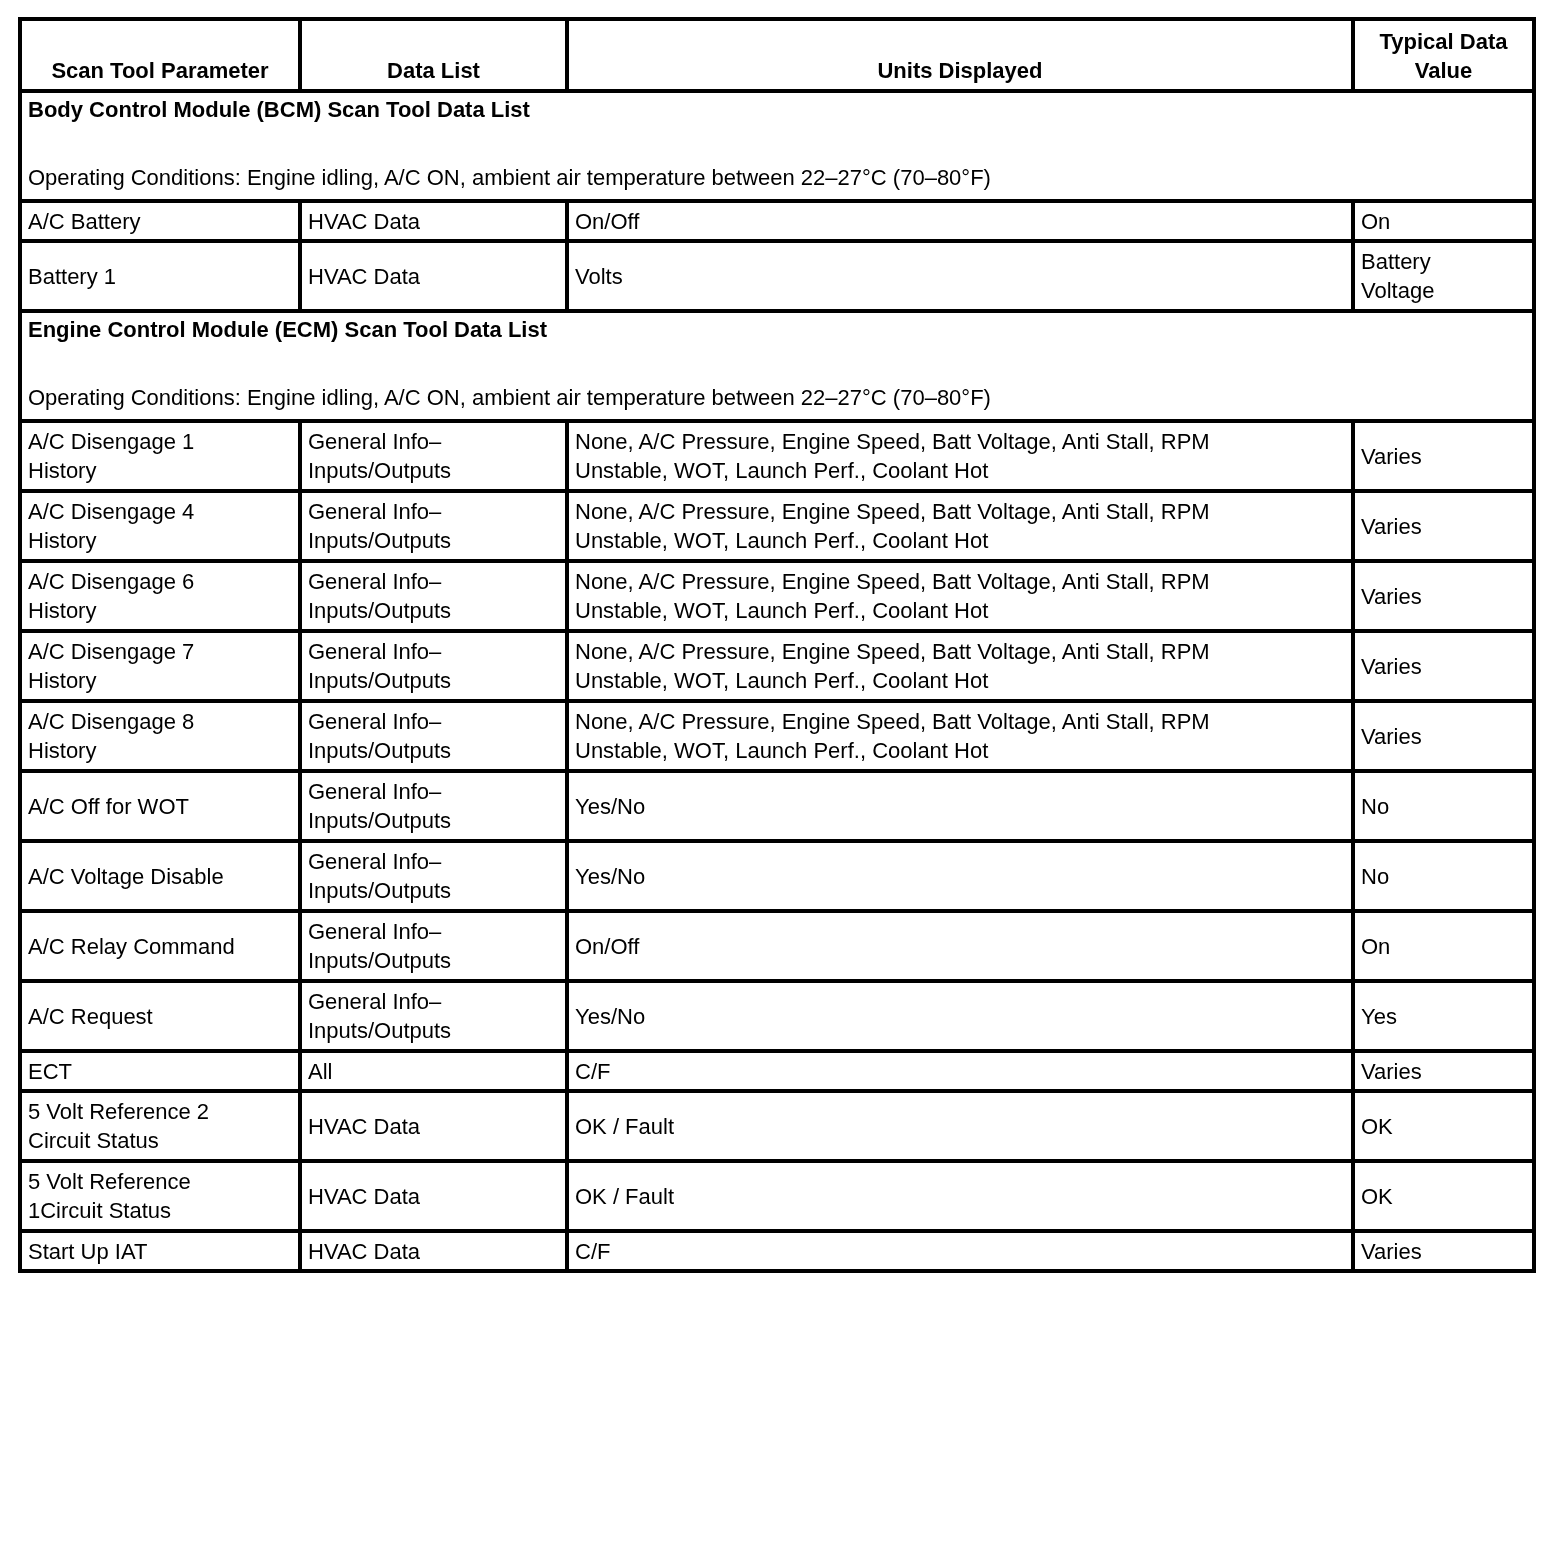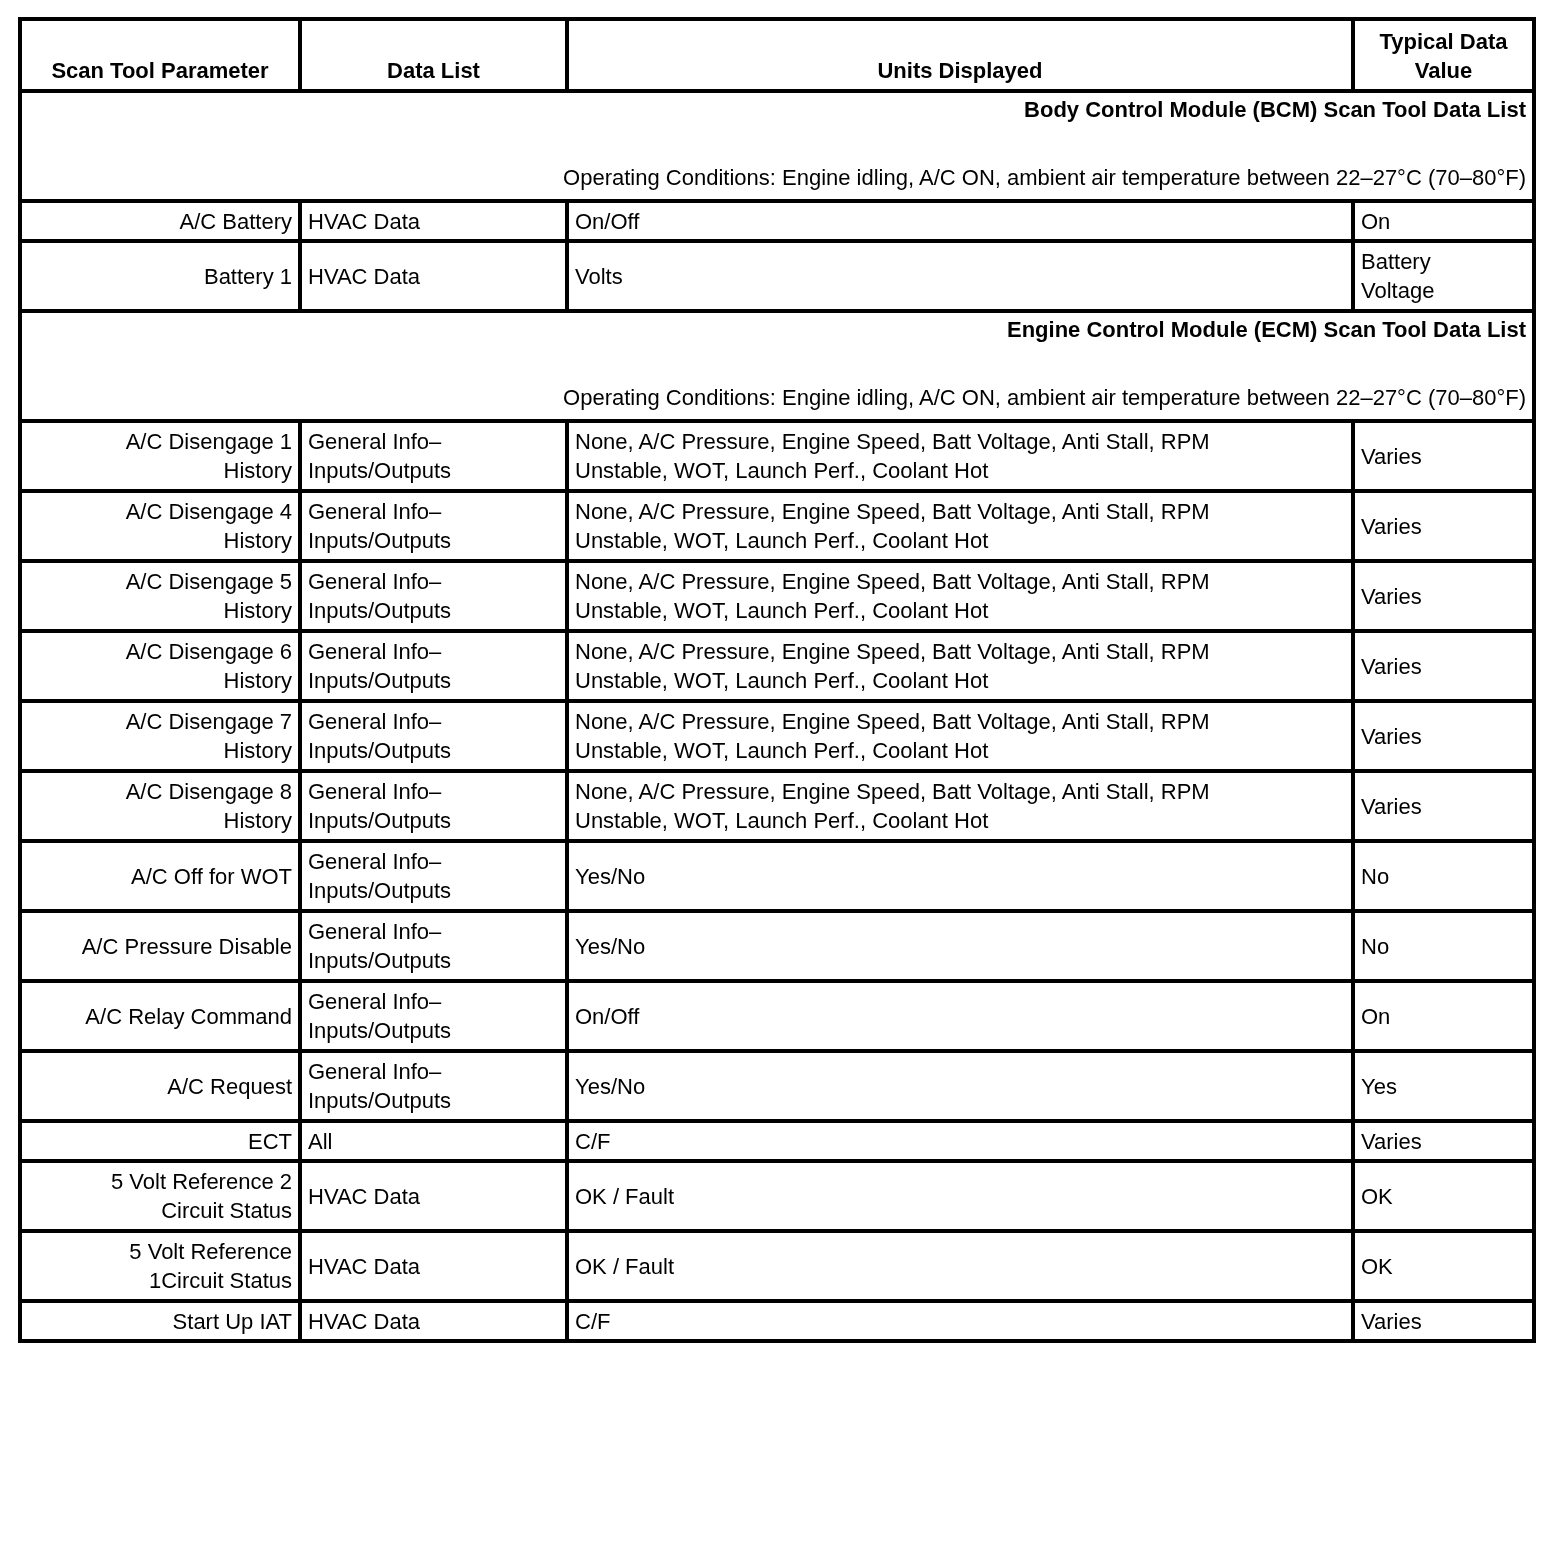--- a/index.html
+++ b/index.html
@@ -21,21 +21,21 @@
   col.c2 { width: 267px; }
   col.c3 { width: 786px; }
   col.c4 { width: 181px; }
   th { font-weight: bold; text-align: center; vertical-align: bottom !important; padding-bottom: 4px !important; }
   th.c1 { text-align: center; }
   tr.hdr { height: 72px; }
   tr.section td { height: 100px; vertical-align: top; padding-top: 2px; padding-bottom: 4px; }
   .section-title { font-weight: bold; display: block; }
   .section-gap { display: block; height: 39px; }
   .section-cond { display: block; }
-  td.left { text-align: right; padding-left: 4px; margin-top: 48px; }
+  td.left { text-align: left; padding-left: 4px; margin-top: 48px; }
   td.center { text-align: left; }
   tr.r1 { height: 40px; }
   tr.r2 { height: 70px; }
   .ml { white-space: pre-line; }
 </style>
 </head>
 <body>
 
 <table class="scan">
   <colgroup>
@@ -93,29 +93,20 @@
       <tr class="r2">
         <td class="left ml">A/C Disengage 4
 History</td>
         <td class="center ml">General Info–
 Inputs/Outputs</td>
         <td class="center ml">None, A/C Pressure, Engine Speed, Batt Voltage, Anti Stall, RPM
 Unstable, WOT, Launch Perf., Coolant Hot</td>
         <td class="center ml">Varies</td>
       </tr>
       <tr class="r2">
-        <td class="left ml">A/C Disengage 5
-History</td>
-        <td class="center ml">General Info–
-Inputs/Outputs</td>
-        <td class="center ml">None, A/C Pressure, Engine Speed, Batt Voltage, Anti Stall, RPM
-Unstable, WOT, Launch Perf., Coolant Hot</td>
-        <td class="center ml">Varies</td>
-      </tr>
-      <tr class="r2">
         <td class="left ml">A/C Disengage 6
 History</td>
         <td class="center ml">General Info–
 Inputs/Outputs</td>
         <td class="center ml">None, A/C Pressure, Engine Speed, Batt Voltage, Anti Stall, RPM
 Unstable, WOT, Launch Perf., Coolant Hot</td>
         <td class="center ml">Varies</td>
       </tr>
       <tr class="r2">
         <td class="left ml">A/C Disengage 7
@@ -136,21 +127,21 @@
         <td class="center ml">Varies</td>
       </tr>
       <tr class="r2">
         <td class="left ml">A/C Off for WOT</td>
         <td class="center ml">General Info–
 Inputs/Outputs</td>
         <td class="center ml">Yes/No</td>
         <td class="center ml">No</td>
       </tr>
       <tr class="r2">
-        <td class="left ml">A/C Pressure Disable</td>
+        <td class="left ml">A/C Voltage Disable</td>
         <td class="center ml">General Info–
 Inputs/Outputs</td>
         <td class="center ml">Yes/No</td>
         <td class="center ml">No</td>
       </tr>
       <tr class="r2">
         <td class="left ml">A/C Relay Command</td>
         <td class="center ml">General Info–
 Inputs/Outputs</td>
         <td class="center ml">On/Off</td>

